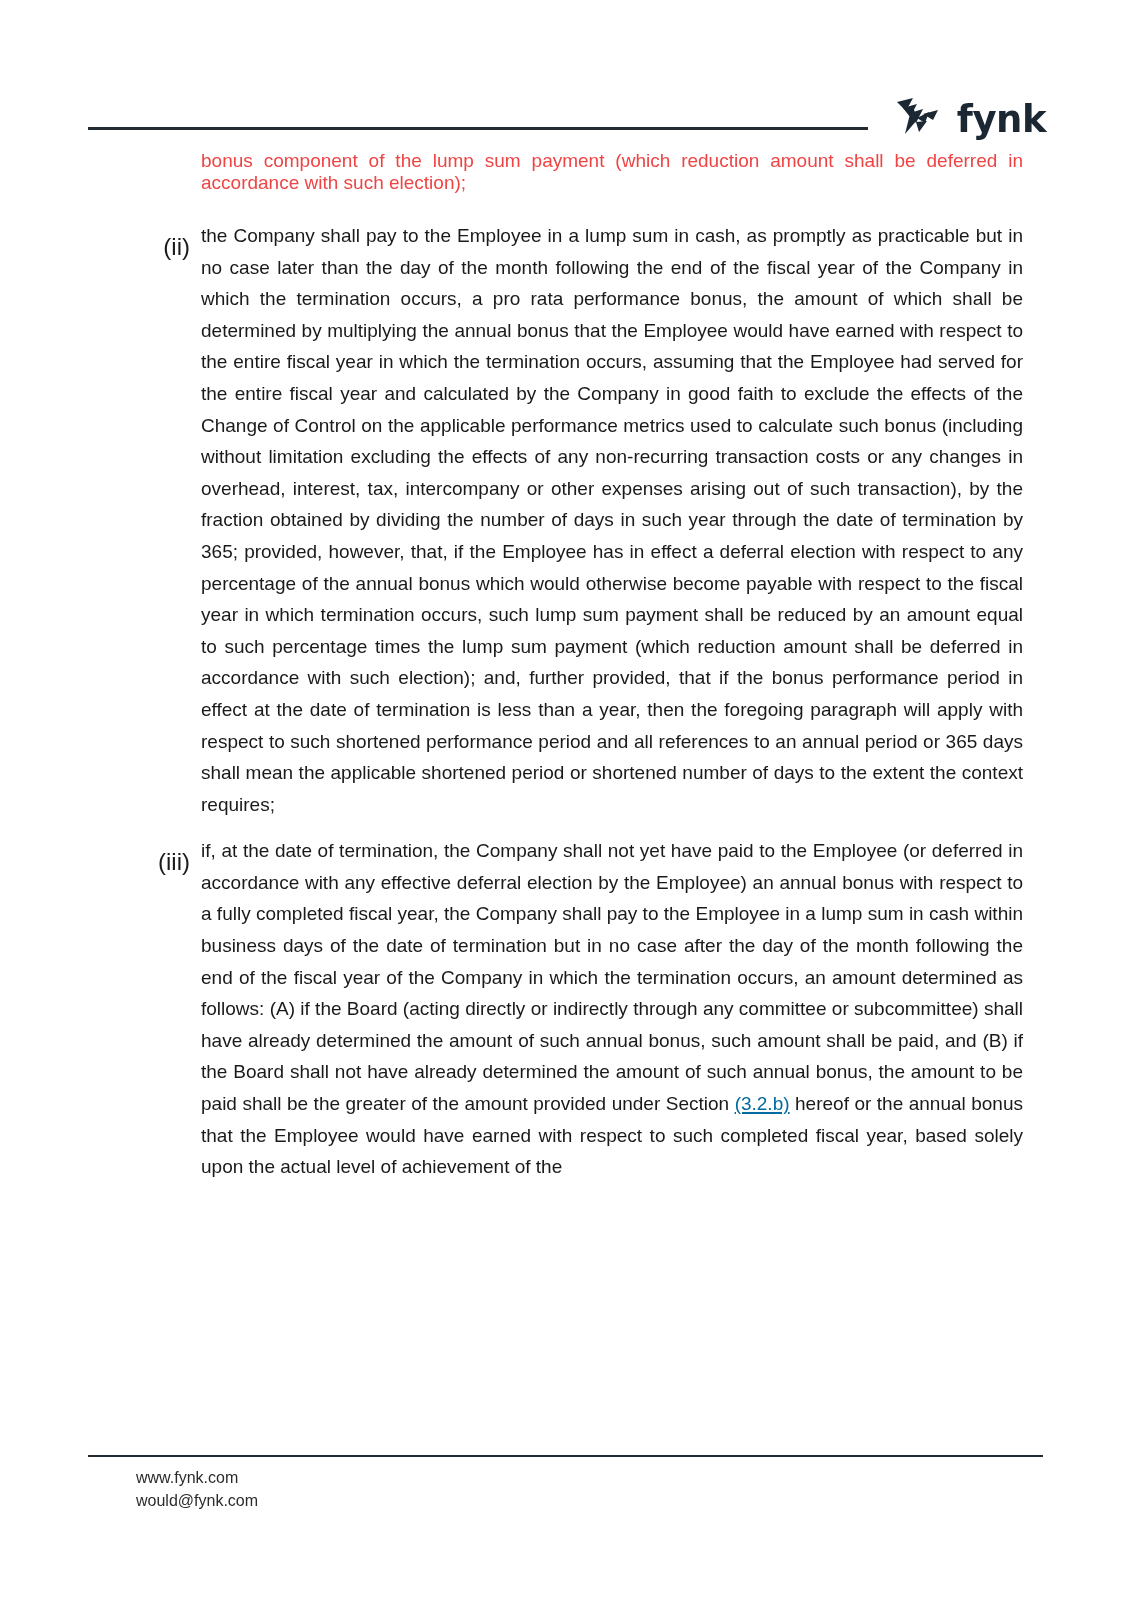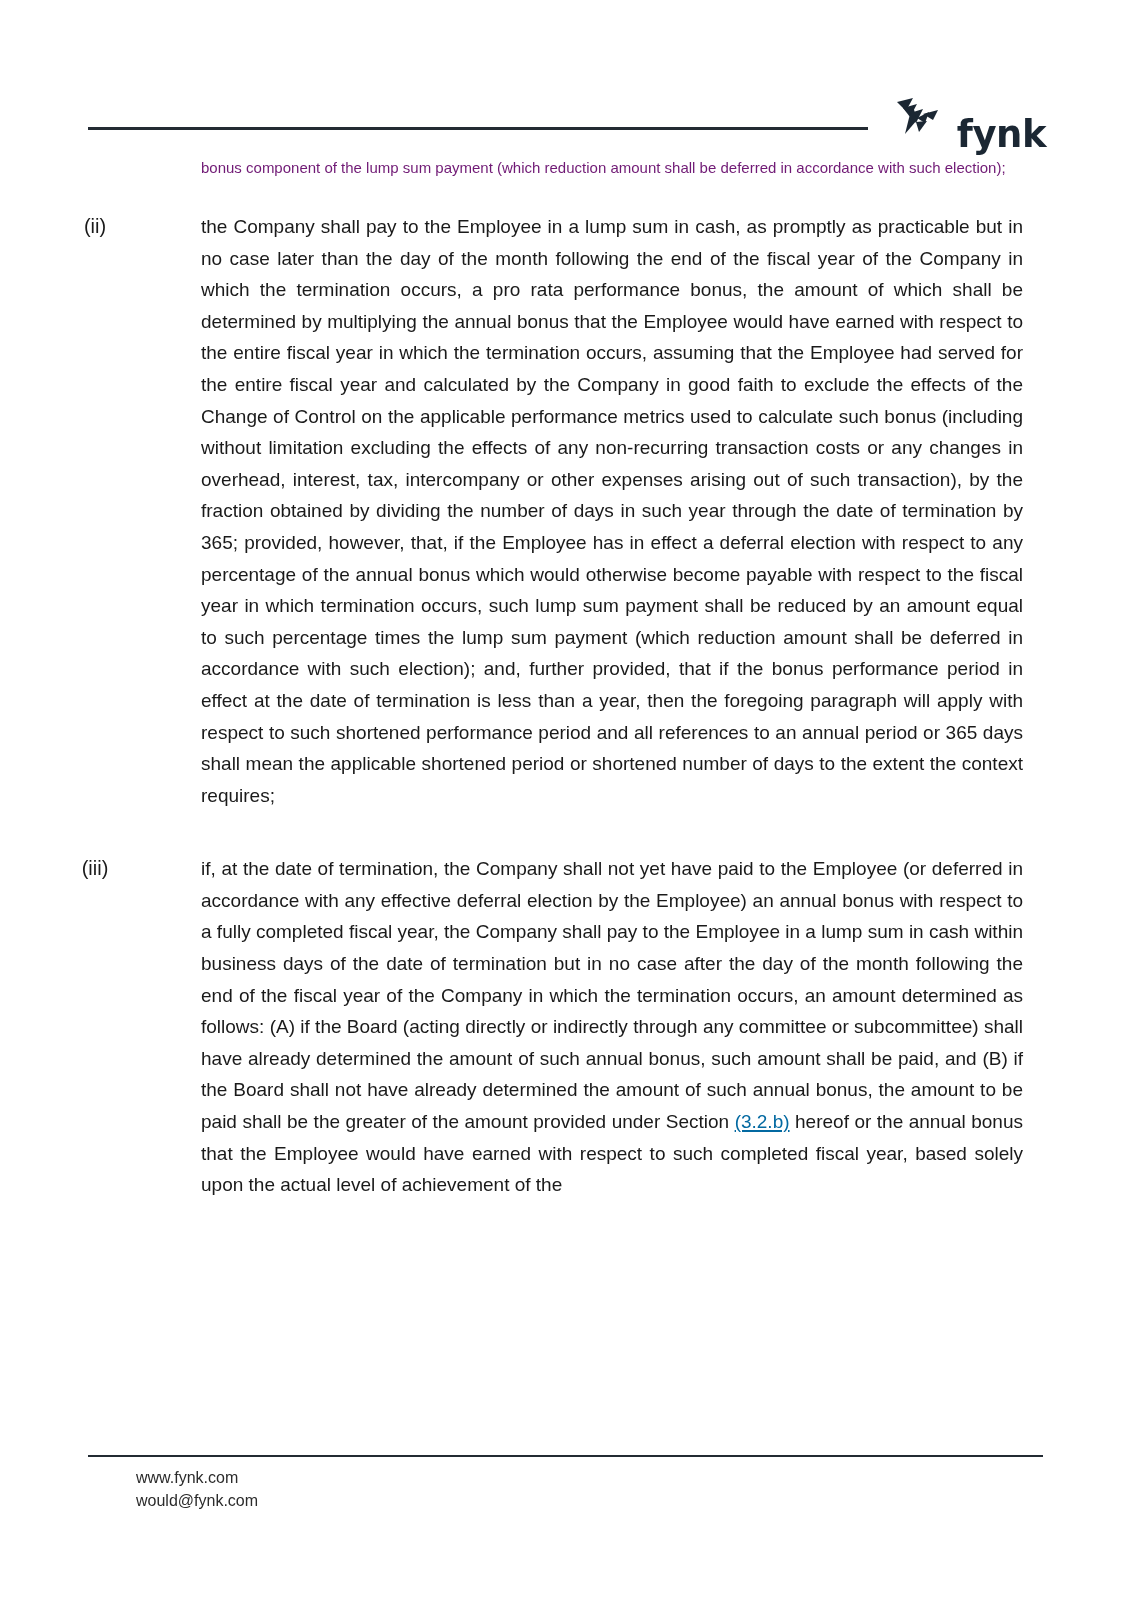--- a/index.html
+++ b/index.html
@@ -48,61 +48,61 @@
     display: block;
   }
   .logo-word {
     font-family: "DejaVu Sans", sans-serif;
     font-weight: 700;
     font-size: 37px;
     letter-spacing: -0.5px;
     color: #1b2733;
     line-height: 1;
     position: relative;
-    top: 16px;
+    top: 1px;
   }
 
   
   .content {
     position: absolute;
     left: 0;
     top: 150px;
     width: 1131px;
   }
 
   .para {
-    font-size: 15px;
-    line-height: 35px;
+    font-size: 19px;
+    line-height: 22px;
     text-align: justify;
     text-justify: inter-word;
-    color: #701a75;
+    color: #ef4444;
     -webkit-font-smoothing: antialiased;
   }
 
   
   .para-cont {
     margin: 0 0 0 0;
     padding-left: 201px;
     padding-right: 108px;
   }
 
   
   .list-item {
     position: relative;
     padding-left: 201px;
     padding-right: 108px;
     margin-top: 26px;
   }
   .list-item .marker {
     position: absolute;
     left: 0;
-    top: 0;
+    top: 11px;
     width: 190px;
-    text-align: center;
-    font-size: 20px;
+    text-align: right;
+    font-size: 24px;
     line-height: 31.6px;
     color: #1a1a1a;
   }
   .list-item .body {
     font-size: 19px;
     line-height: 31.6px;
     text-align: justify;
     text-justify: inter-word;
   }
   .list-item .body.last-left > :last-child { }
@@ -170,21 +170,21 @@
 
   <div class="content">
 
     <p class="para para-cont">bonus component of the lump sum payment (which reduction amount shall be deferred in accordance with such election);</p>
 
     <div class="list-item">
       <span class="marker">(ii)</span>
       <div class="body">the Company shall pay to the Employee in a lump sum in cash, as promptly as practicable but in no case later than the day of the month following the end of the fiscal year of the Company in which the termination occurs, a pro rata performance bonus, the amount of which shall be determined by multiplying the annual bonus that the Employee would have earned with respect to the entire fiscal year in which the termination occurs, assuming that the Employee had served for the entire fiscal year and calculated by the Company in good faith to exclude the effects of the Change of Control on the applicable performance metrics used to calculate such bonus (including without limitation excluding the effects of any non-recurring transaction costs or any changes in overhead, interest, tax, intercompany or other expenses arising out of such transaction), by the fraction obtained by dividing the number of days in such year through the date of termination by 365; provided, however, that, if the Employee has in effect a deferral election with respect to any percentage of the annual bonus which would otherwise become payable with respect to the fiscal year in which termination occurs, such lump sum payment shall be reduced by an amount equal to such percentage times the lump sum payment (which reduction amount shall be deferred in accordance with such election); and, further provided, that if the bonus performance period in effect at the date of termination is less than a year, then the foregoing paragraph will apply with respect to such shortened performance period and all references to an annual period or 365 days shall mean the applicable shortened period or shortened number of days to the extent the context requires;</div>
     </div>
 
-    <div class="list-item" style="margin-top:42px;">
+    <div class="list-item" style="margin-top:15px;">
       <span class="marker">(iii)</span>
       <div class="body"><span>if, at the date of termination, the Company shall not yet have paid to the Employee (or deferred in accordance with any effective deferral election by the Employee) an annual bonus with respect to a fully completed fiscal year, the Company shall pay to the Employee in a lump sum in cash within  business days of the date of termination but in no case after the day of the month following the end of the fiscal year of the Company in which the termination occurs, an amount determined as follows: (A) if the Board (acting directly or indirectly through any committee or subcommittee) shall have already determined the amount of such annual bonus, such amount shall be paid, and (B) if the Board shall not have already determined the amount of such annual bonus, the amount to be paid shall be the greater of the amount provided under Section </span><a class="xref">(3.2.b)</a><span> hereof or the annual bonus that the Employee would have earned with respect to such completed fiscal year, based solely upon the actual level of achievement of the</span></div>
     </div>
 
   </div>
 
   <div class="footer">
     <div class="footer-rule"></div>
     <div class="footer-lines">
       <div>www.fynk.com</div>

